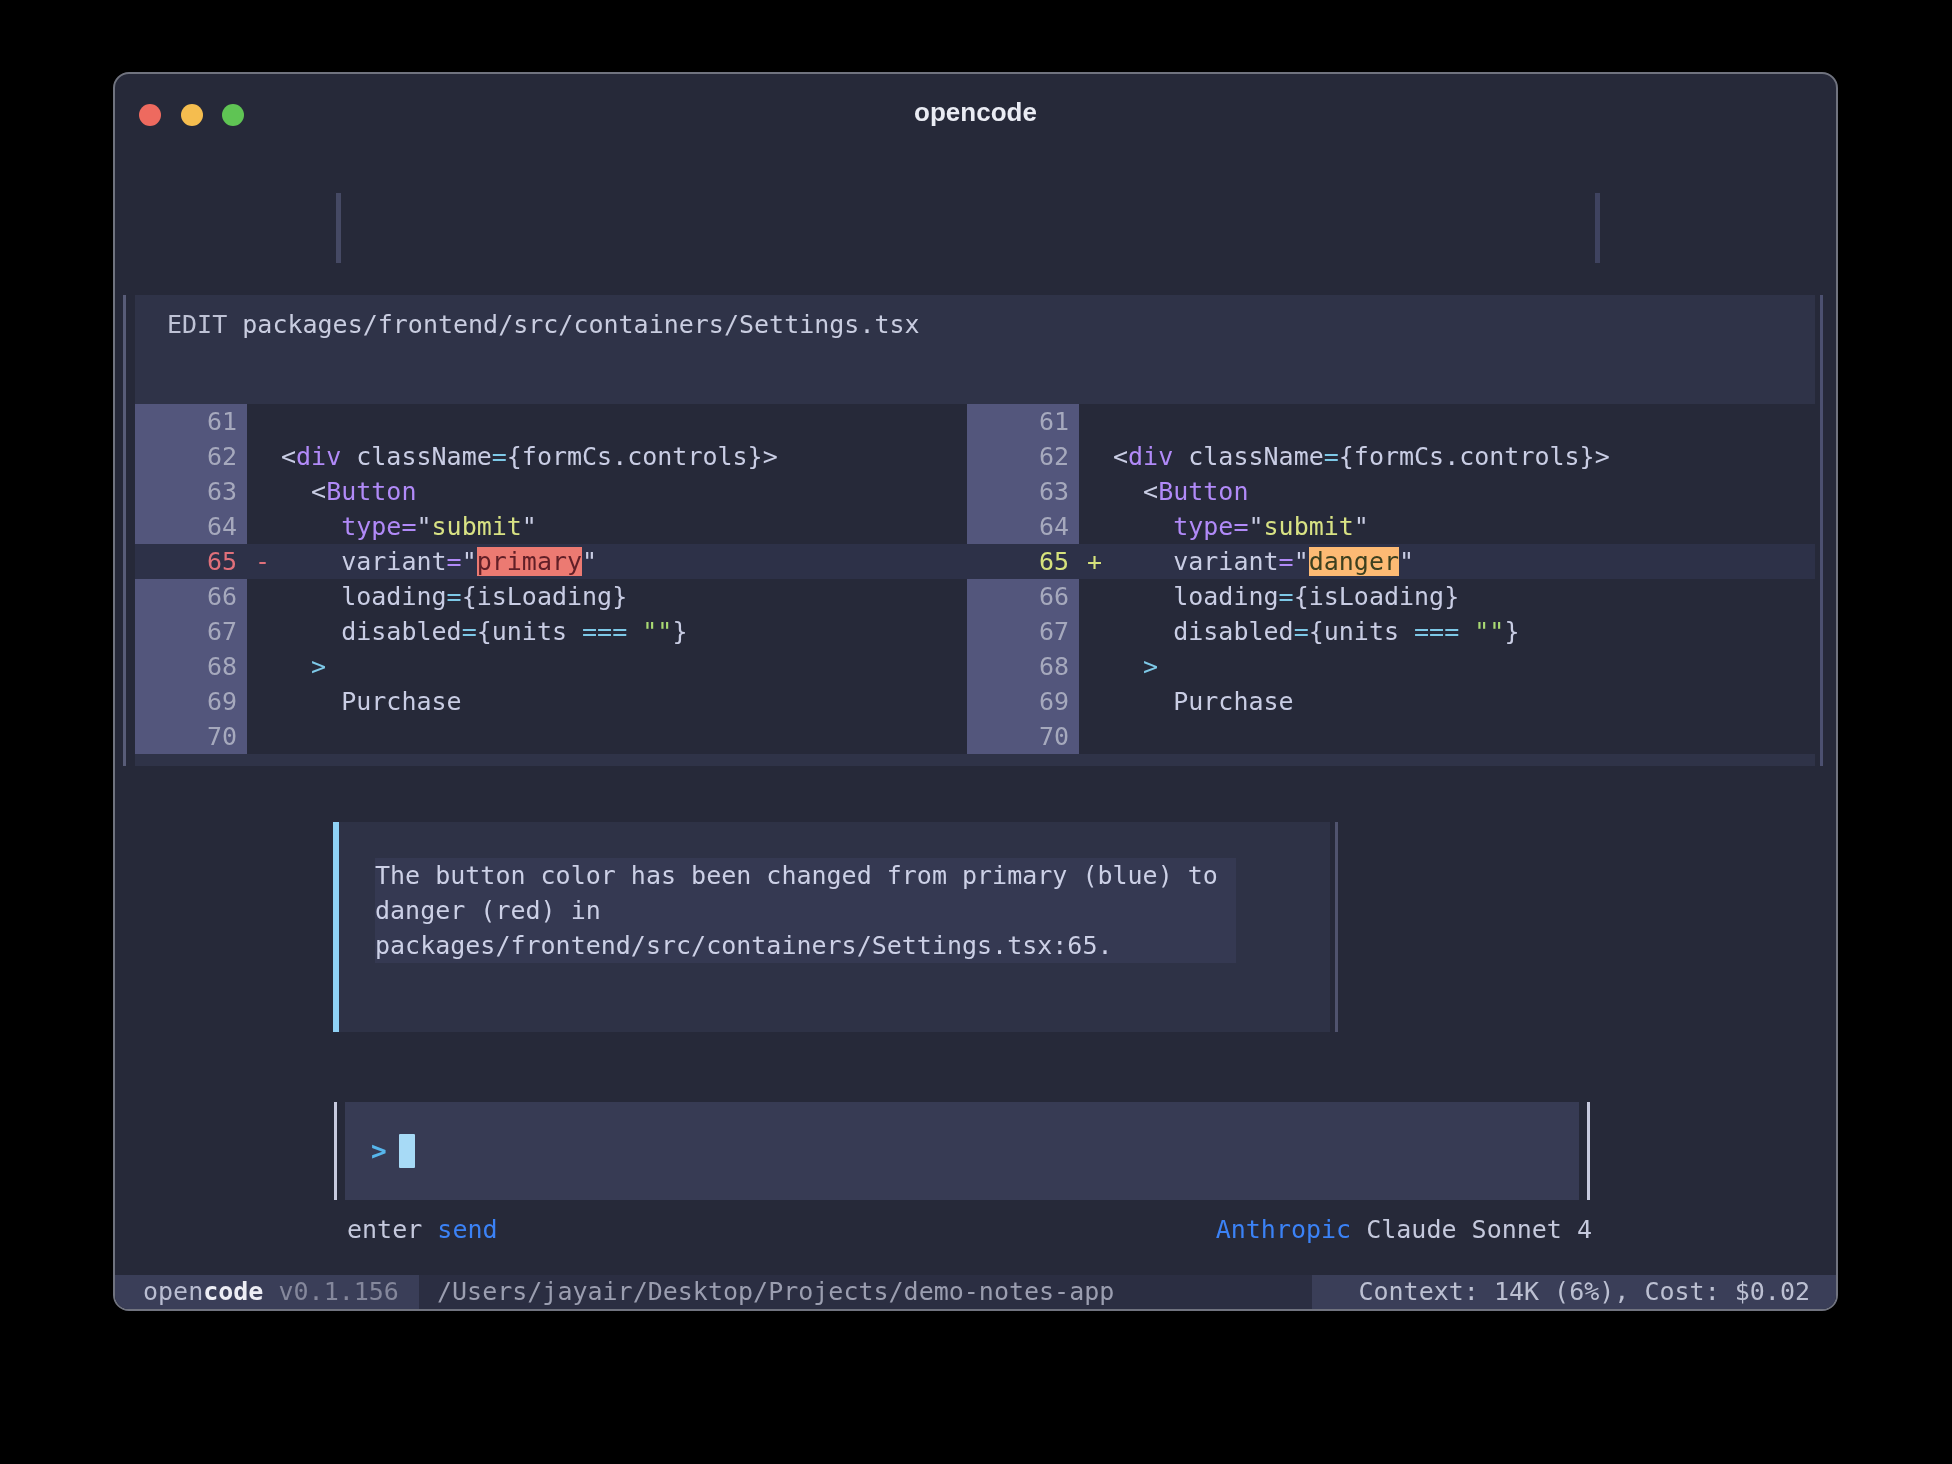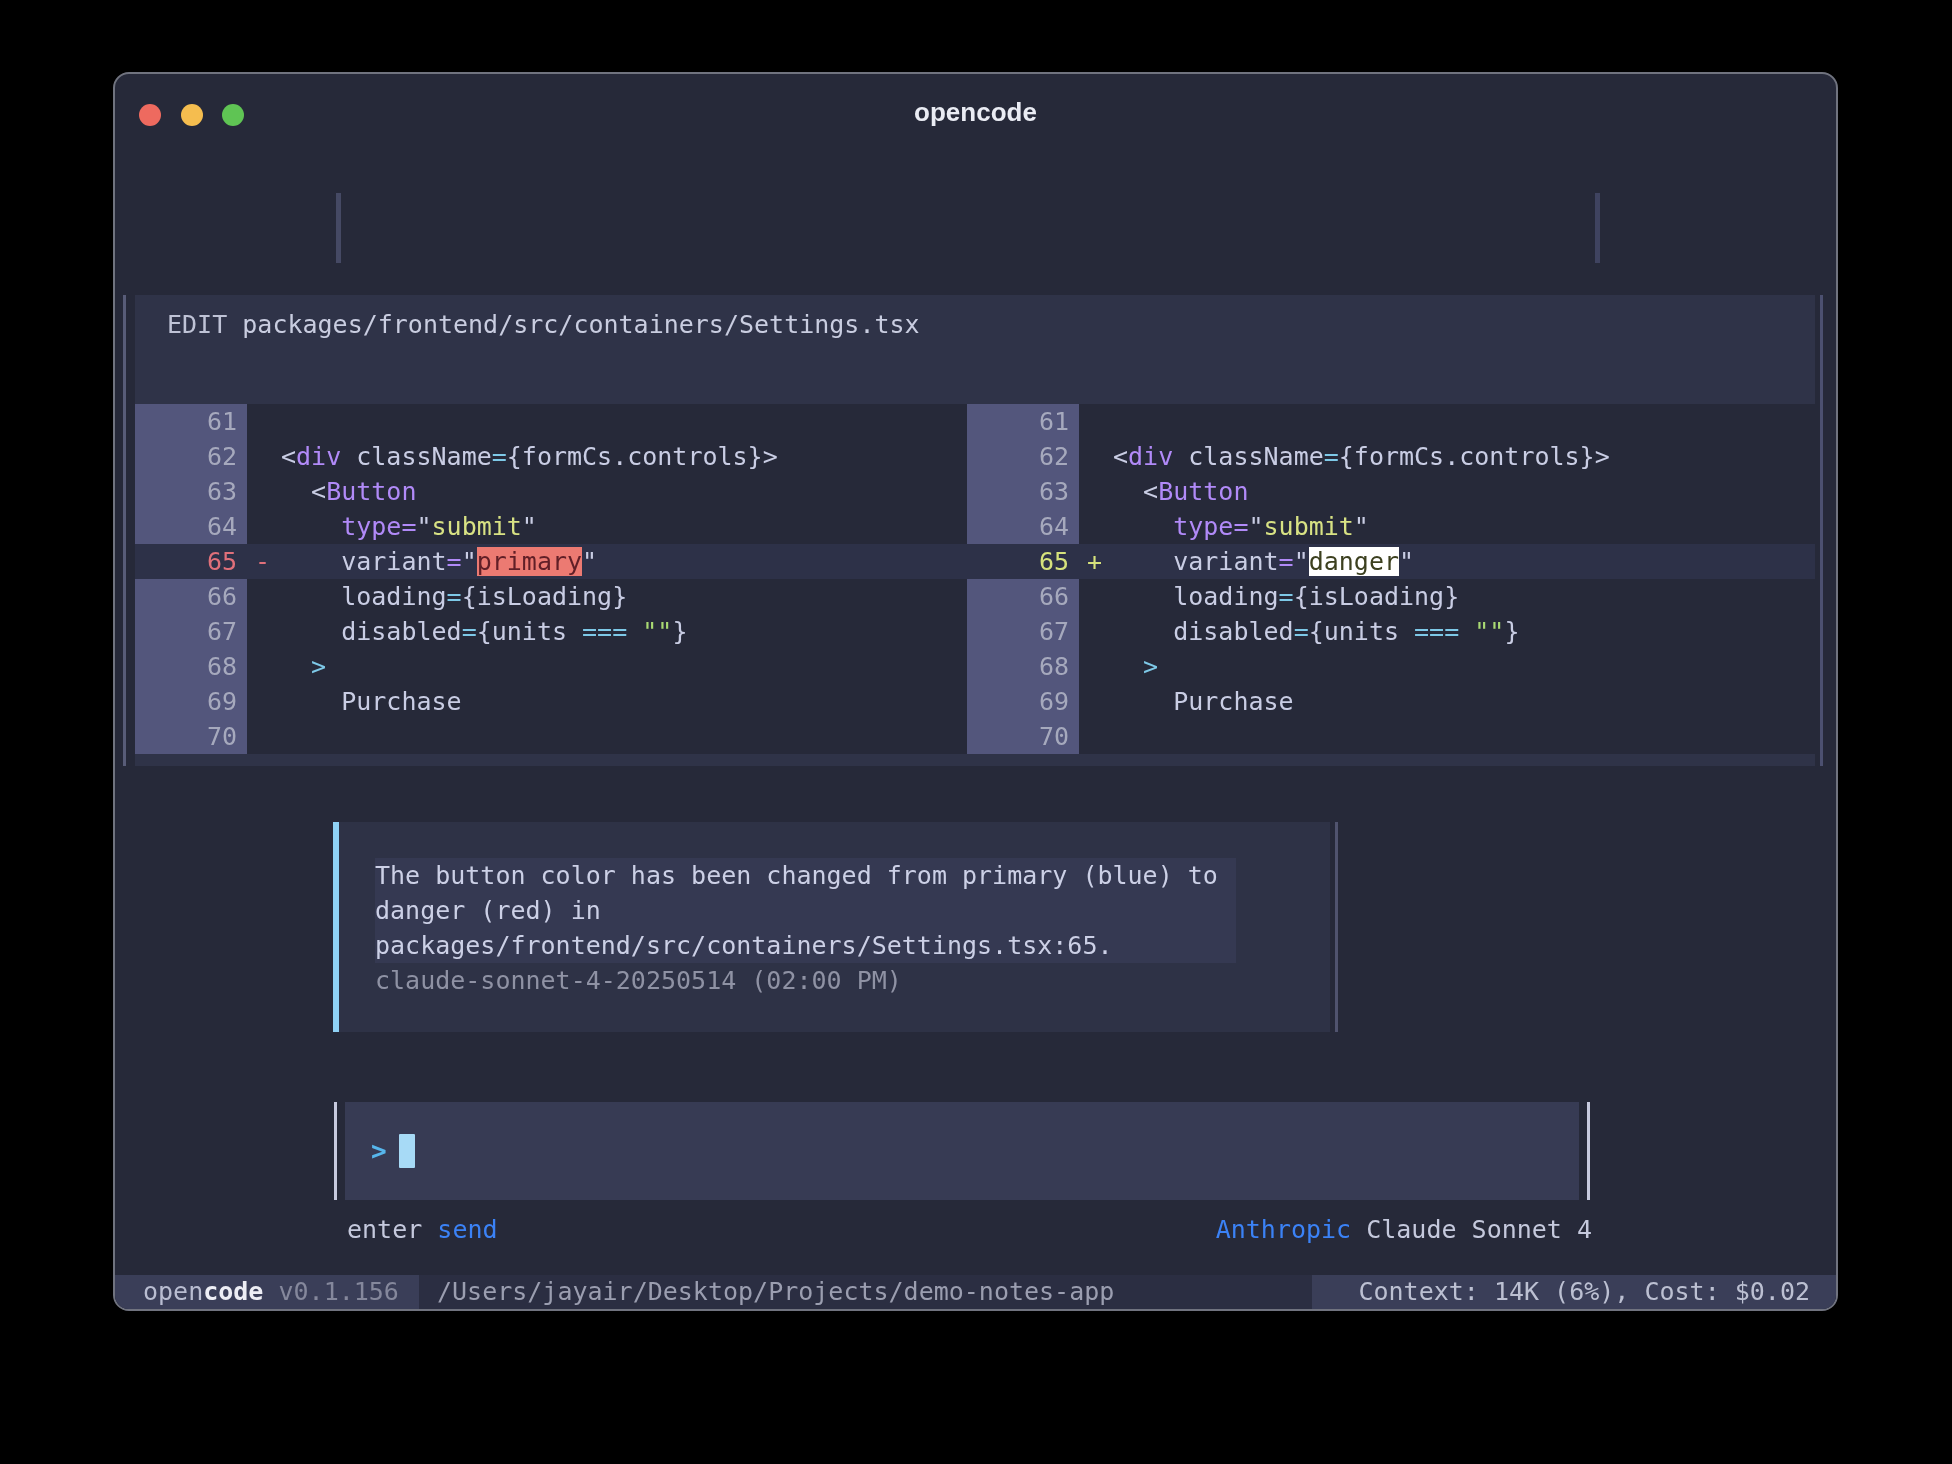--- a/index.html
+++ b/index.html
@@ -48,21 +48,21 @@
   .marker{width:34px;flex:none;padding-left:8px;box-sizing:border-box;}
   .marker.del{color:#e0707a;}
   .marker.add{color:#d6e27c;}
   .codetext{white-space:pre;}
   .t-fg{color:#c9cde4;}
   .t-purple{color:#b18af8;}
   .t-cyan{color:#7ec9e8;}
   .t-str{color:#d8e284;}
   .t-green{color:#a9d973;}
   .t-del{background:#ec7a72;color:#611f27;}
-  .t-add{background:#ffffff;color:#3c401f;}
+  .t-add{background:#fdba74;color:#3c401f;}
 
   
   .msg-accent{position:absolute;left:218px;top:748px;width:6px;height:210px;background:#8fd2f6;}
   .msg-box{position:absolute;left:224px;top:748px;width:991px;height:210px;background:#2e3246;
     box-sizing:border-box;padding:36px 0 0 36px;font-size:25px;line-height:35px;}
   .vl-msg-right{left:1220px;top:748px;height:210px;background:#50536e;}
   .msg-para{display:inline-block;background:#353952;color:#ccd0e6;padding:0 18px 0 0;}
   .msg-meta{color:#8f92a4;}
 
   
@@ -199,21 +199,20 @@
   </div>
 
   <div class="msg-accent"></div>
   <div class="vline vl-msg-right"></div>
   <div class="msg-box">
     <div class="msg-para">
       <div>The button color has been changed from primary (blue) to</div>
       <div>danger (red) in</div>
       <div>packages/frontend/src/containers/Settings.tsx:65.</div>
     </div>
-    <div class="msg-meta">claude-sonnet-4-20250514 (02:00 PM)</div>
   </div>
 
   <div class="vline vl-prompt-left"></div>
   <div class="vline vl-prompt-right"></div>
   <div class="prompt-box">
     <span class="prompt-sym">&gt;</span>
     <span class="cursor"></span>
   </div>
 
   <div class="hints">

